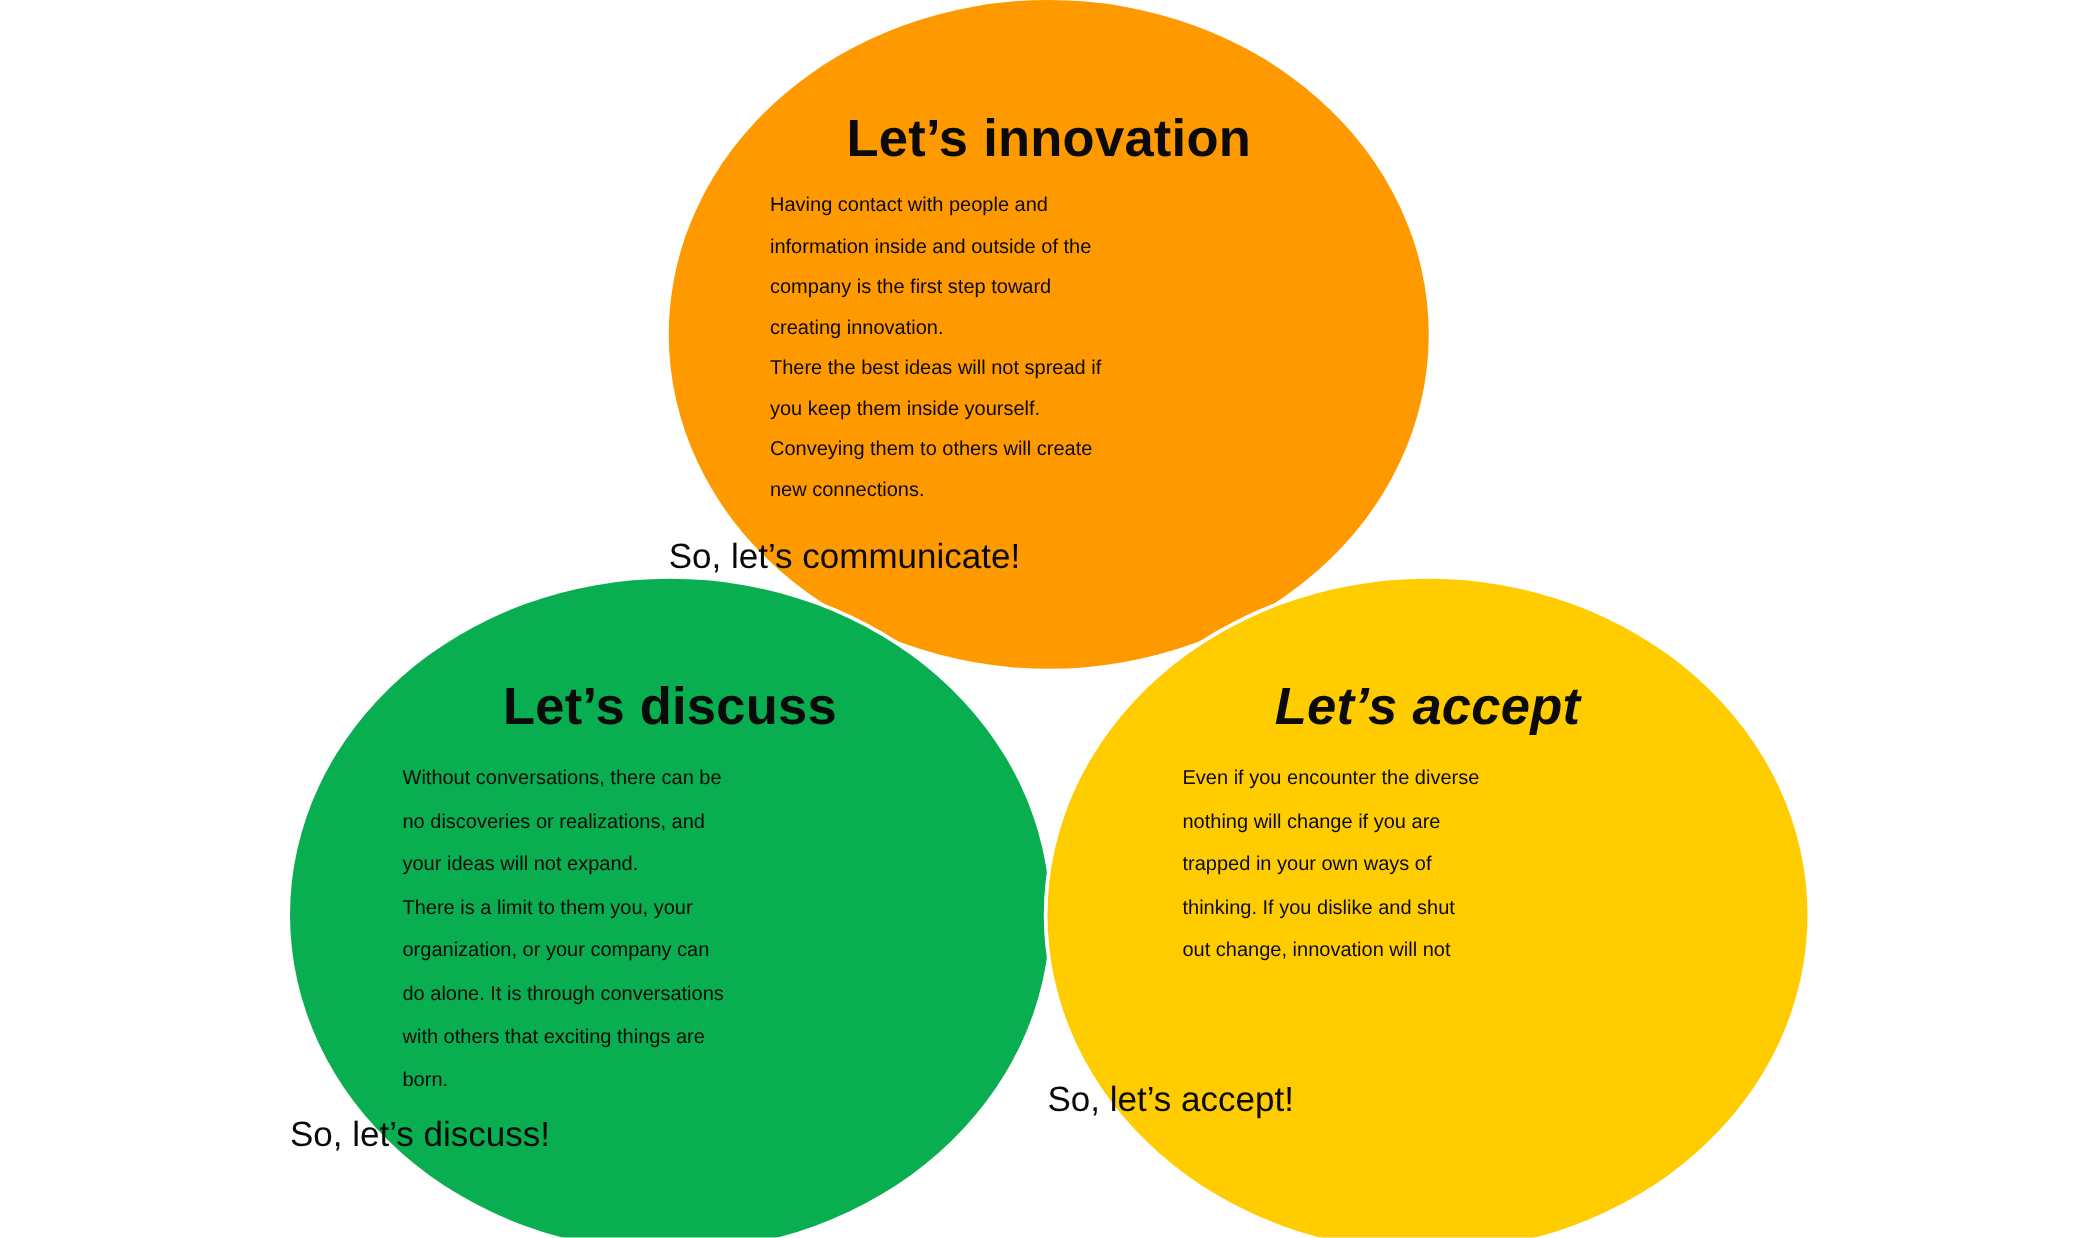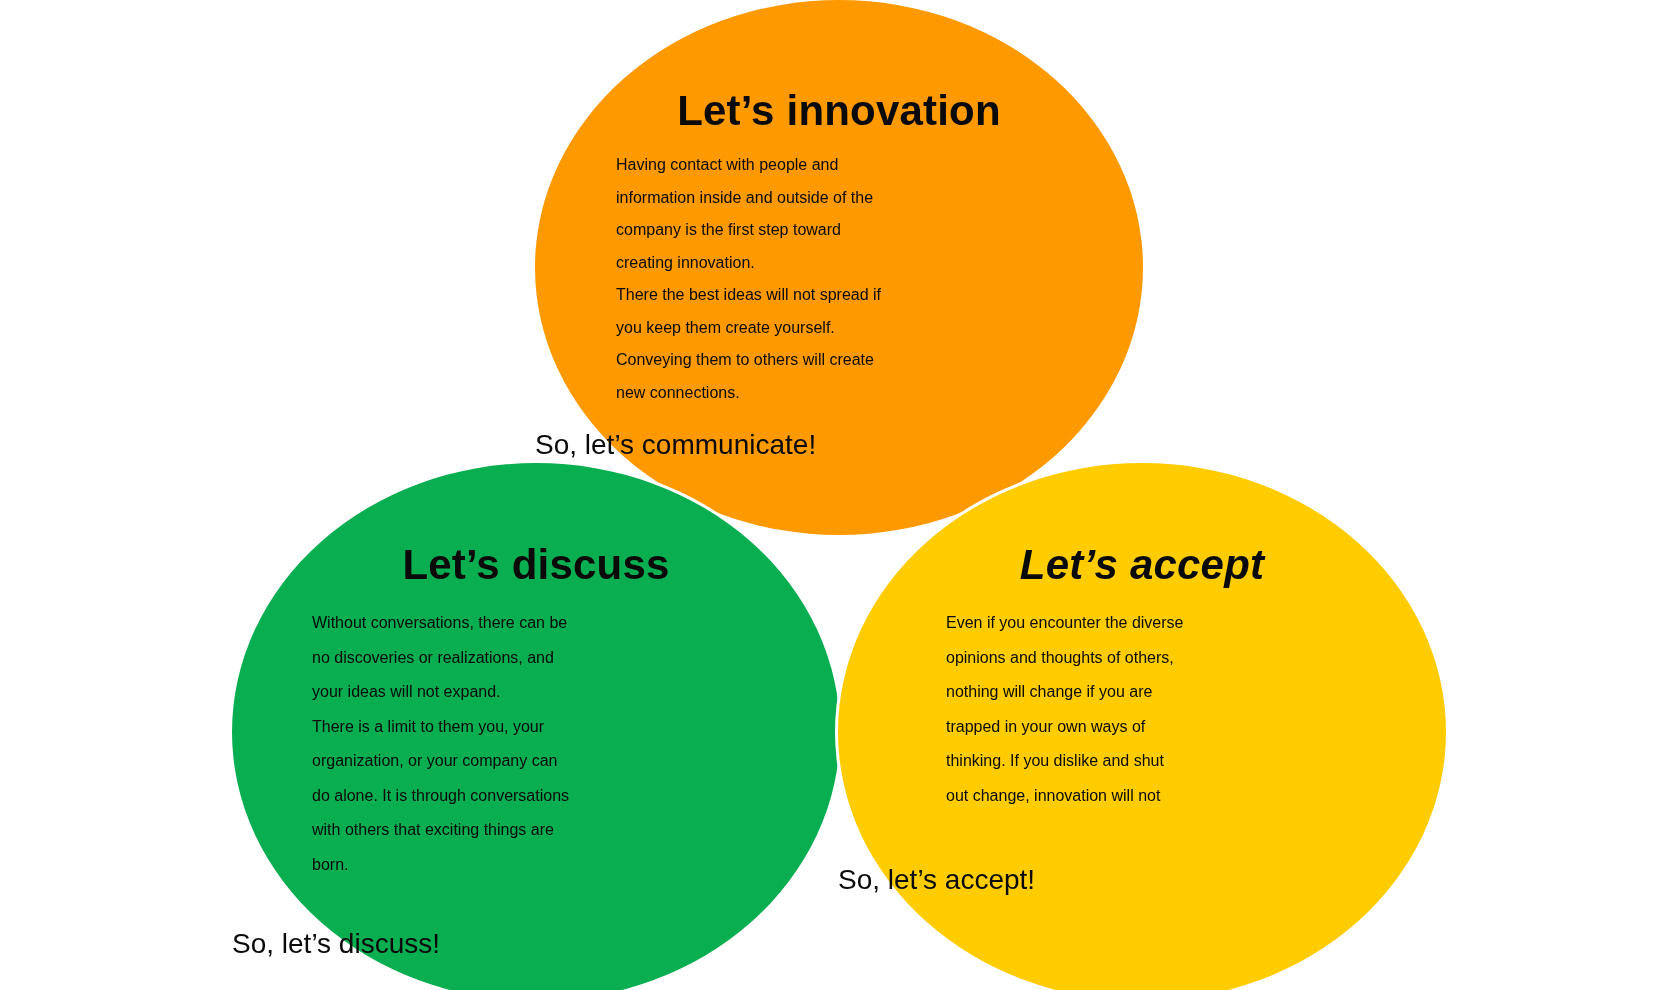--- a/index.html
+++ b/index.html
@@ -23,46 +23,45 @@
 <div class="ellipse e-yellow" style="background:#ffcc00;"></div>
 
 <div class="content">
   <div class="title" style="left:535px; width:608px; top:86px;">Let’s innovation</div>
   <div class="body" style="left:616px; top:149px;">
     <span class="line">Having contact with people and</span>
     <span class="line">information inside and outside of the</span>
     <span class="line">company is the first step toward</span>
     <span class="line">creating innovation.</span>
     <span class="line">There the best ideas will not spread if</span>
-    <span class="line">you keep them create yourself.</span>
+    <span class="line">you keep them inside yourself.</span>
     <span class="line">Conveying them to others will create</span>
     <span class="line">new connections.</span>
   </div>
   <div class="closing" style="left:535px; width:608px; top:425px;">So, let’s communicate!</div>
 </div>
 
 <div class="content">
   <div class="title" style="left:232px; width:608px; top:540px;">Let’s discuss</div>
-  <div class="body" style="left:312px; top:606px; line-height:34.5px;">
+  <div class="body" style="left:322px; top:606px; line-height:34.5px;">
     <span class="line">Without conversations, there can be</span>
     <span class="line">no discoveries or realizations, and</span>
     <span class="line">your ideas will not expand.</span>
     <span class="line">There is a limit to them you, your</span>
     <span class="line">organization, or your company can</span>
     <span class="line">do alone. It is through conversations</span>
     <span class="line">with others that exciting things are</span>
     <span class="line">born.</span>
   </div>
-  <div class="closing" style="left:232px; width:608px; top:888px;margin-top:36px;">So, let’s discuss!</div>
+  <div class="closing" style="left:232px; width:608px; top:888px;">So, let’s discuss!</div>
 </div>
 
 <div class="content">
   <div class="title" style="left:838px; width:608px; top:540px;font-style:italic;">Let’s accept</div>
   <div class="body" style="left:946px; top:606px; line-height:34.5px;">
     <span class="line">Even if you encounter the diverse</span>
-    <span class="line">opinions and thoughts of others,</span>
     <span class="line">nothing will change if you are</span>
     <span class="line">trapped in your own ways of</span>
     <span class="line">thinking. If you dislike and shut</span>
     <span class="line">out change, innovation will not</span>
   </div>
   <div class="closing" style="left:838px; width:608px; top:860px;">So, let’s accept!</div>
 </div>
 
 </body></html>

